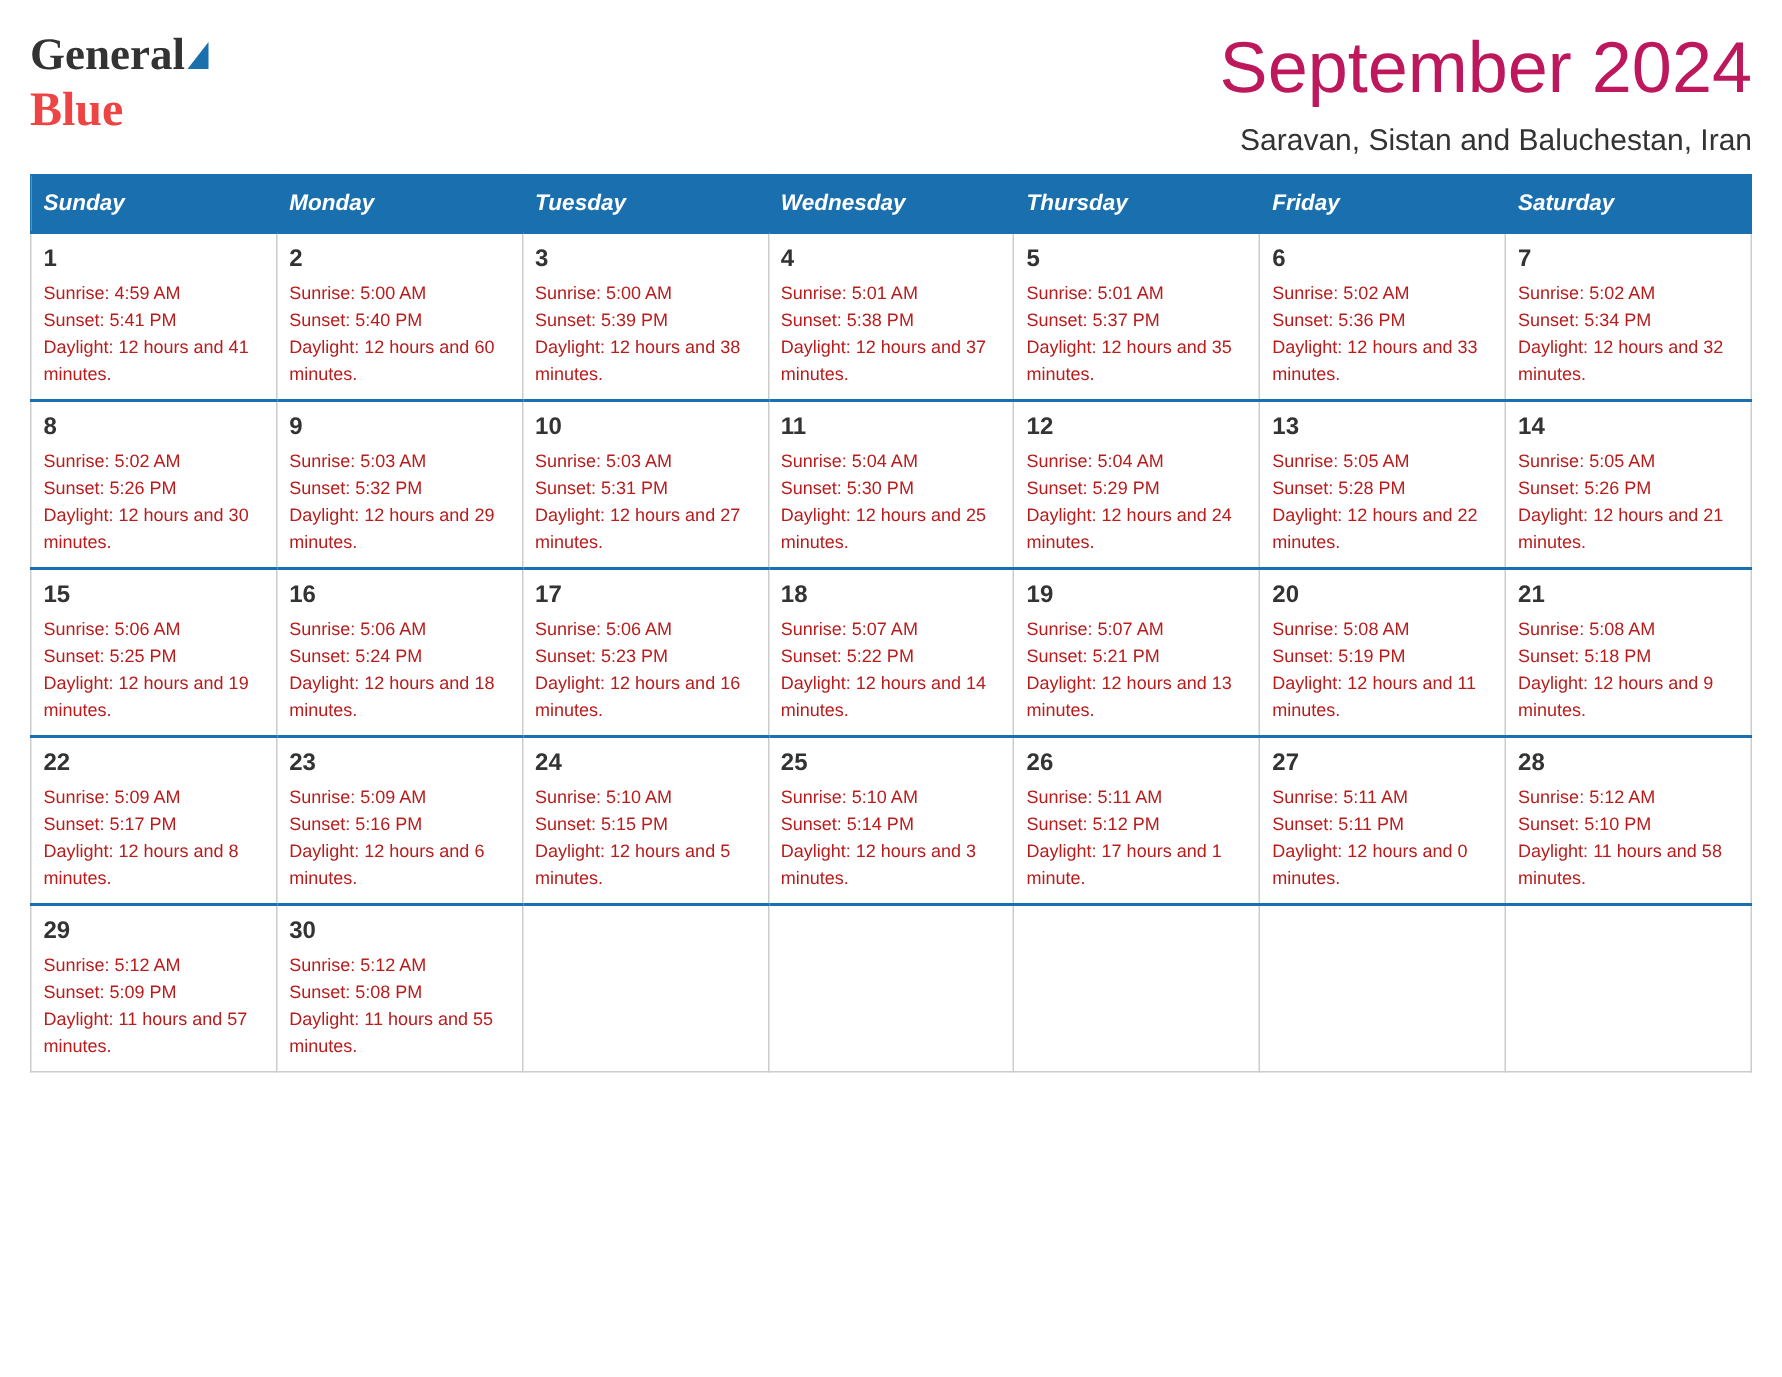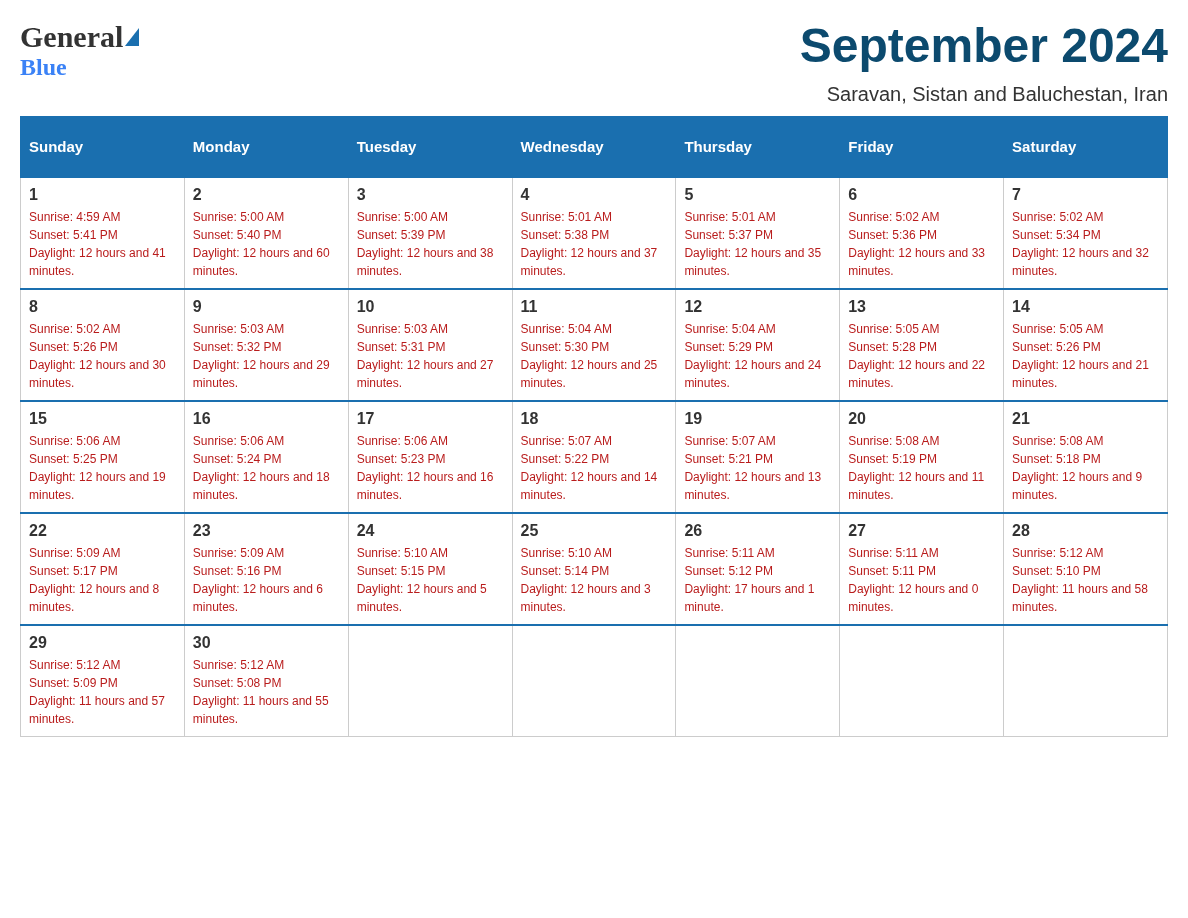--- a/index.html
+++ b/index.html
@@ -19,43 +19,44 @@
     .logo {
       display: flex;
       flex-direction: column;
       align-items: flex-start;
     }
     .title-block {
       text-align: right;
     }
     .title-block h1 {
       font-size: 48px;
-      font-weight: bold;
-      color: #0c4a6e;
+      font-weight: normal;
+      color: #be185d;
       line-height: 1.1;
       text-align: center;
     }
     .title-block h2 {
       font-size: 20px;
       font-weight: normal;
       color: #333;
       margin-top: 10px;
     }
     .calendar {
       width: 100%;
       border-collapse: collapse;
       border: 1px solid #ccc;
     }
     .calendar th {
       background-color: #1a6faf;
       color: #fff;
-      padding: 21px 8px;
+      padding: 10px 8px;
       text-align: left;
       font-size: 15px;
       border: 1px solid #1a6faf;
+      font-style: italic;
     }
     .calendar td {
       vertical-align: top;
       padding: 8px;
       border: 1px solid #ccc;
       font-size: 12.5px;
       color: #333;
       width: 14.28%;
       min-height: 100px;
     }
@@ -83,23 +84,23 @@
       display: flex;
       align-items: center;
     }
     .logo-general {
       font-size: 30px;
       font-weight: bold;
       color: #333;
       font-family: Georgia, serif;
     }
     .logo-blue {
-      font-size: 24px;
+      font-size: 32px;
       font-weight: bold;
-      color: #3b82f6;
+      color: #ef4444;
       font-family: Georgia, serif;
     }
     .triangle-icon {
       display: inline-block;
       width: 0;
       height: 0;
       border-style: solid;
       border-width: 0 0 18px 14px;
       border-color: transparent transparent #1a6faf transparent;
       margin: 0 2px;

